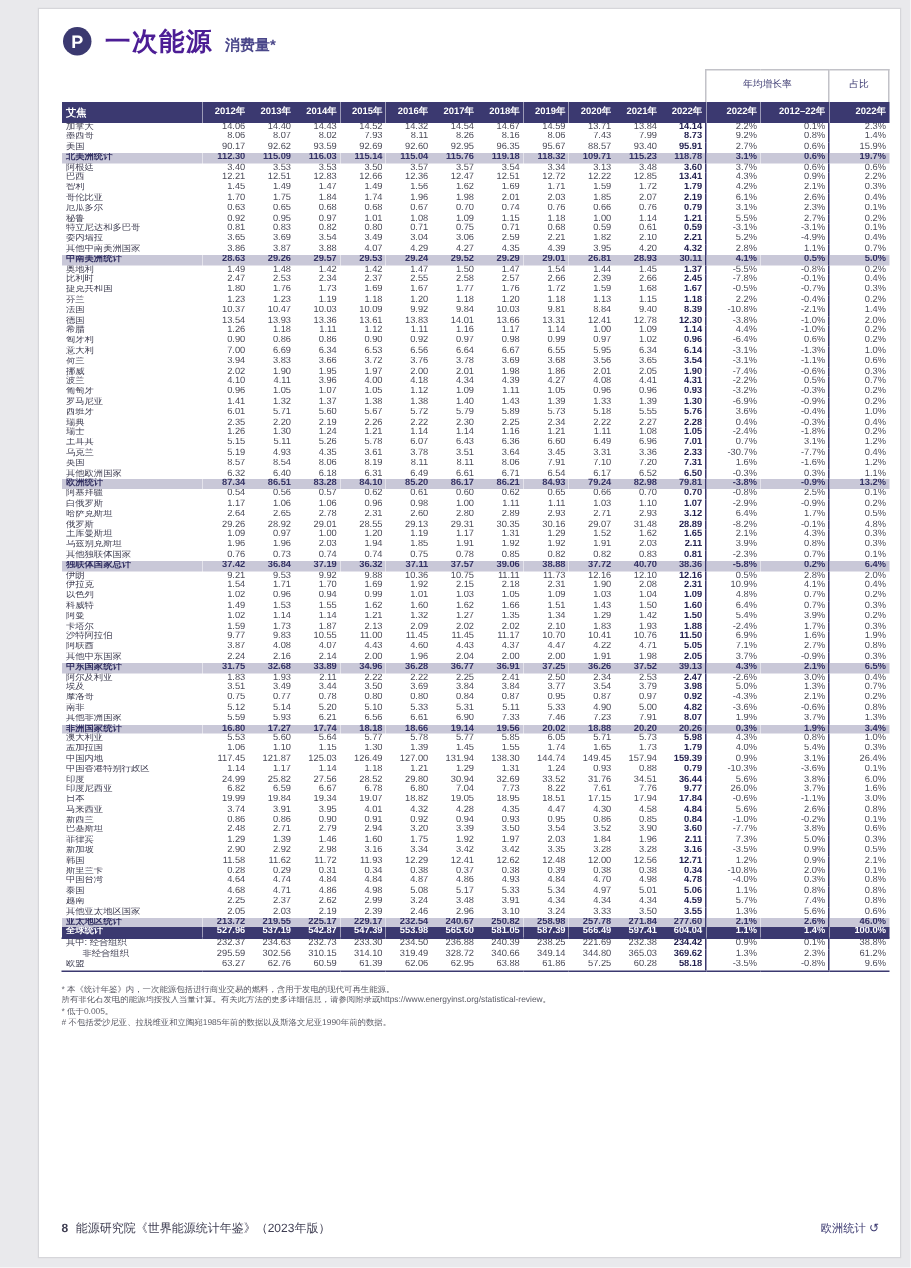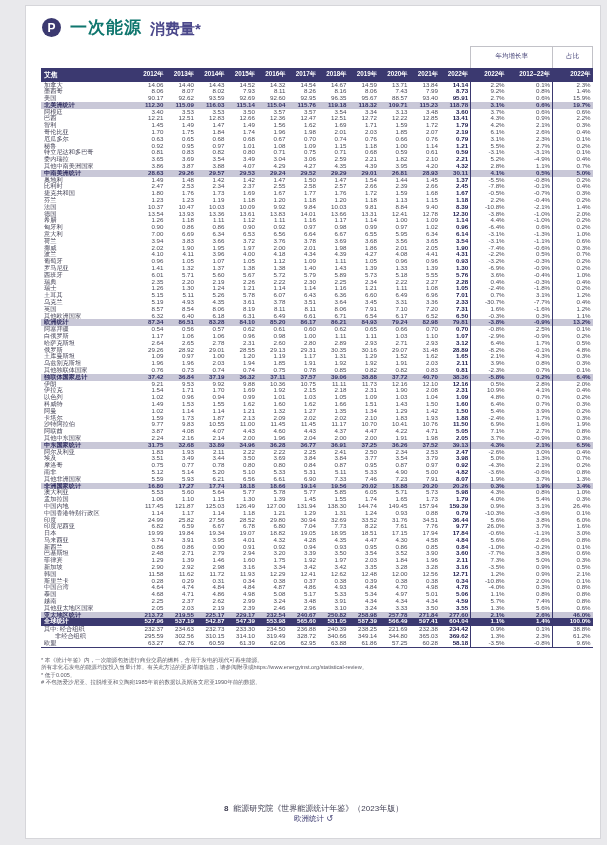--- a/index.html
+++ b/index.html
@@ -14,22 +14,22 @@
     position:absolute; left:25px; top:5px; width:576px; height:834px;
     background:#ffffff; border:1px solid #d6d6da;
   }
   
   .hdr { position:absolute; left:16px; top:10px; display:flex; align-items:center; }
   .logo {
     width:19px; height:19px; border-radius:50%;
     background:#3b3970; color:#fff; font-weight:bold; font-size:12px;
     display:flex; align-items:center; justify-content:center;
   }
-  .title-main { color:#0f766e; font-size:17px; font-weight:bold; margin-left:9px; letter-spacing:1px; }
-  .title-sub  { color:#4a478a; font-size:15px; font-weight:bold; margin-left:8px; padding-top:4px; }
+  .title-main { color:#4c1d95; font-size:17px; font-weight:bold; margin-left:9px; letter-spacing:1px; }
+  .title-sub  { color:#4a478a; font-size:10px; font-weight:bold; margin-left:8px; padding-top:4px; }
 
   
   .tbl-wrap { position:absolute; left:15px; top:40px; width:552px; }
   table { border-collapse:collapse; table-layout:fixed; width:552px; }
   col.c-lbl { width:94px; }
   col.c-yr  { width:30.5px; }
   col.c-g1  { width:36px; }
   col.c-g2  { width:46px; }
   col.c-sh  { width:40px; }
 
@@ -62,21 +62,21 @@
   tr.row-memo-first td { border-top:1px solid #3b3970; }
   tr.row-last td { border-bottom:1.5px solid #3b3970; }
 
   
   .notes { position:absolute; left:15px; top:651px; width:540px; color:#5a5a64; font-size:5.6px; line-height:7.4px; }
   .notes div { white-space:nowrap; overflow:hidden; }
 
   
   .footer {
     position:absolute; left:15px; right:14px; bottom:14px;
-    display:flex; align-items:center;flex-direction:column;
+    display:flex; justify-content:space-between; align-items:center;
   }
   .foot-left { color:#3f3e52; font-size:8px; }
   .foot-left b { margin-right:5px; }
   .back-link { color:#3b3970; font-size:7.5px; cursor:pointer; }
   .back-icon { font-size:8px; }
 </style>
 </head>
 <body>
 
 <div class="page">

